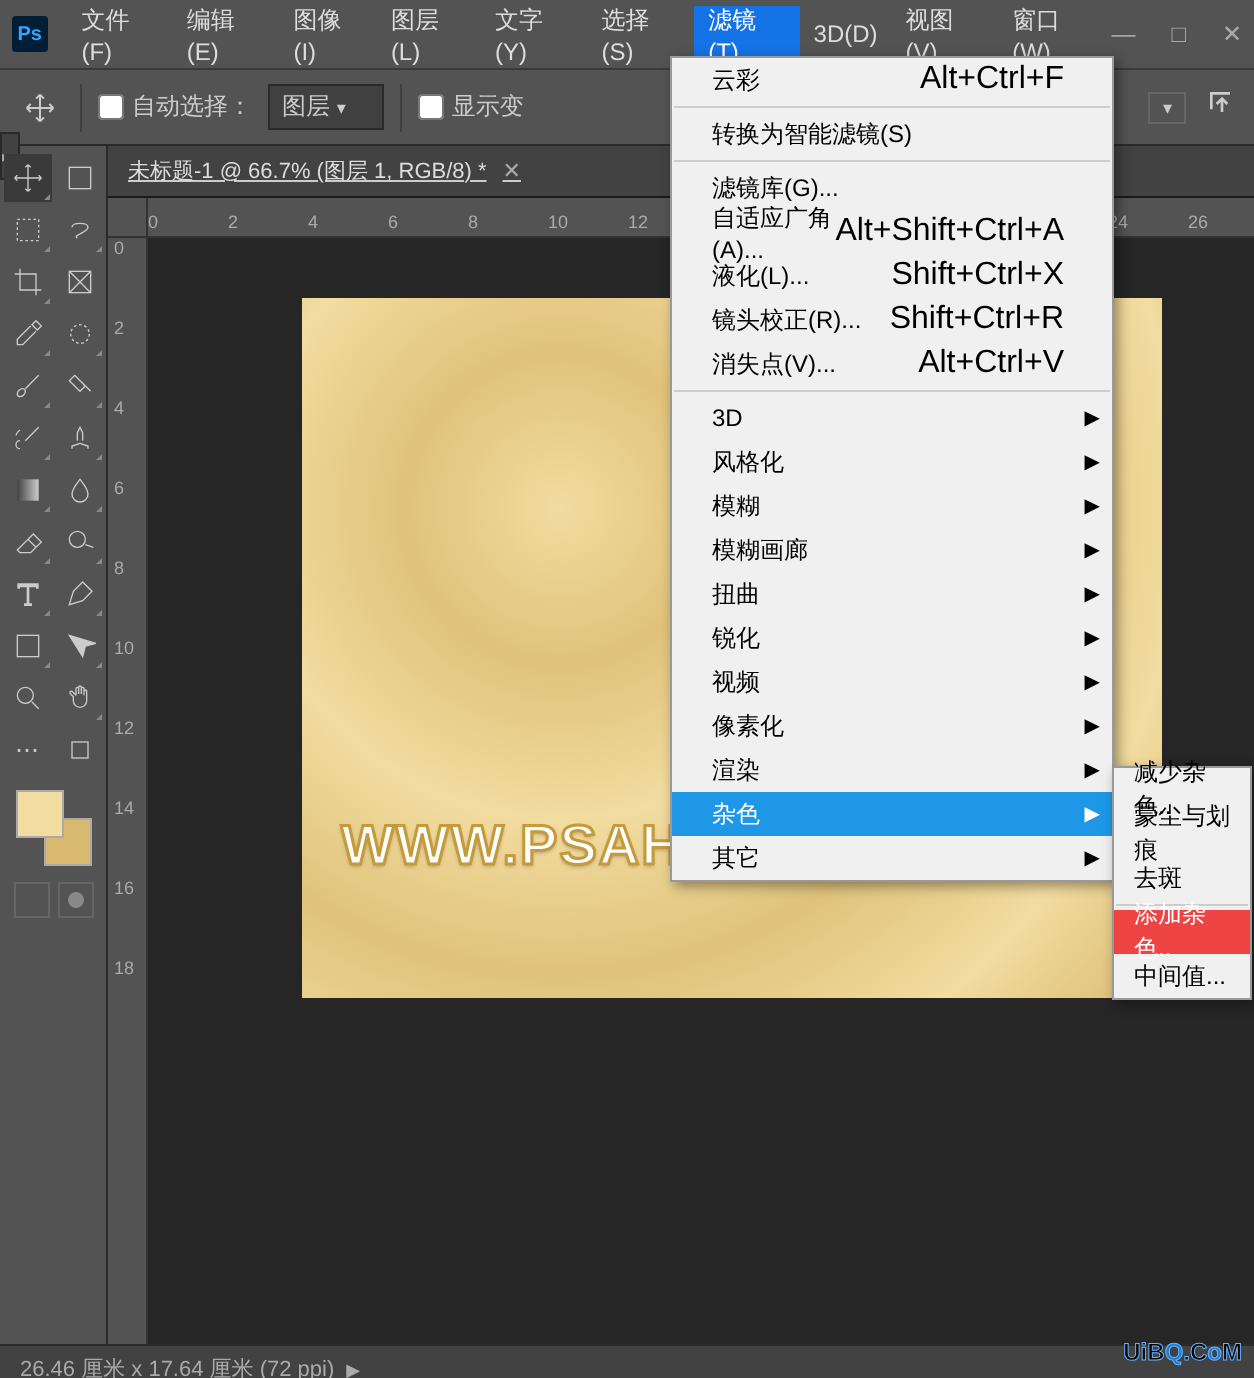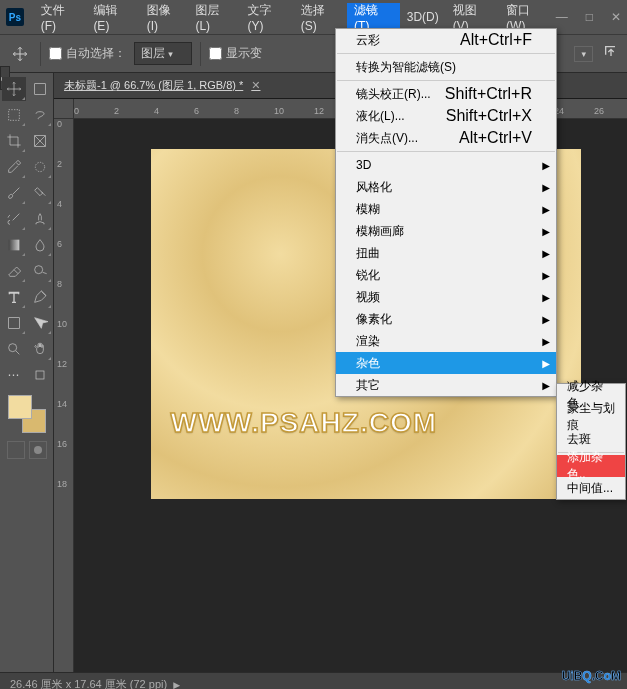--- a/index.html
+++ b/index.html
@@ -327,26 +327,34 @@
 <div class="dropdown">
   <div class="item">
     <span>云彩</span>
     <span class="shortcut">Alt+Ctrl+F</span>
   </div>
   <div class="sep"></div>
   <div class="item">转换为智能滤镜(S)</div>
   <div class="sep"></div>
   <div id="filter-group1">
       <div class="item">
+        <span>滤镜库(G)...</span>
+        <span class="shortcut"></span>
+      </div>
+      <div class="item">
+        <span>自适应广角(A)...</span>
+        <span class="shortcut">Alt+Shift+Ctrl+A</span>
+      </div>
+      <div class="item">
+        <span>液化(L)...</span>
+        <span class="shortcut">Shift+Ctrl+X</span>
+      </div>
+      <div class="item">
         <span>镜头校正(R)...</span>
         <span class="shortcut">Shift+Ctrl+R</span>
-      </div>
-      <div class="item">
-        <span>液化(L)...</span>
-        <span class="shortcut">Shift+Ctrl+X</span>
       </div>
       <div class="item">
         <span>消失点(V)...</span>
         <span class="shortcut">Alt+Ctrl+V</span>
       </div>
     </div>
   <div class="sep"></div>
   <div id="filter-group2">
       <div class="item">
         <span>3D</span>

